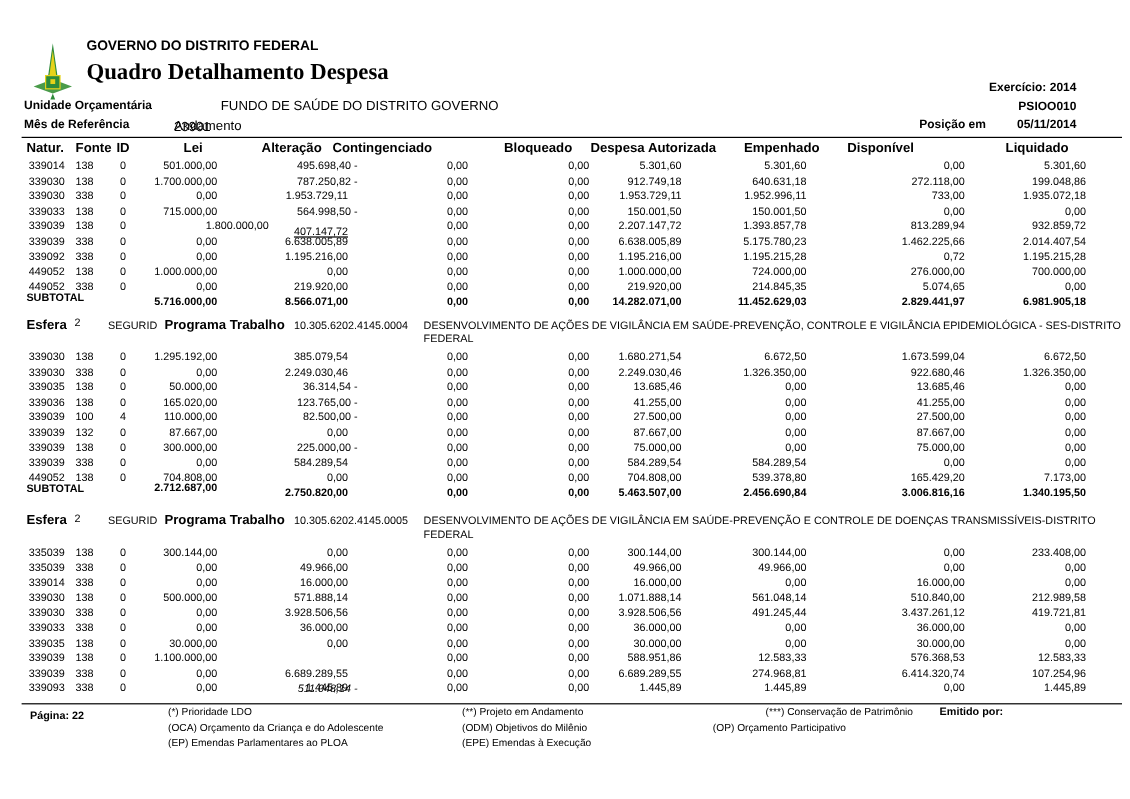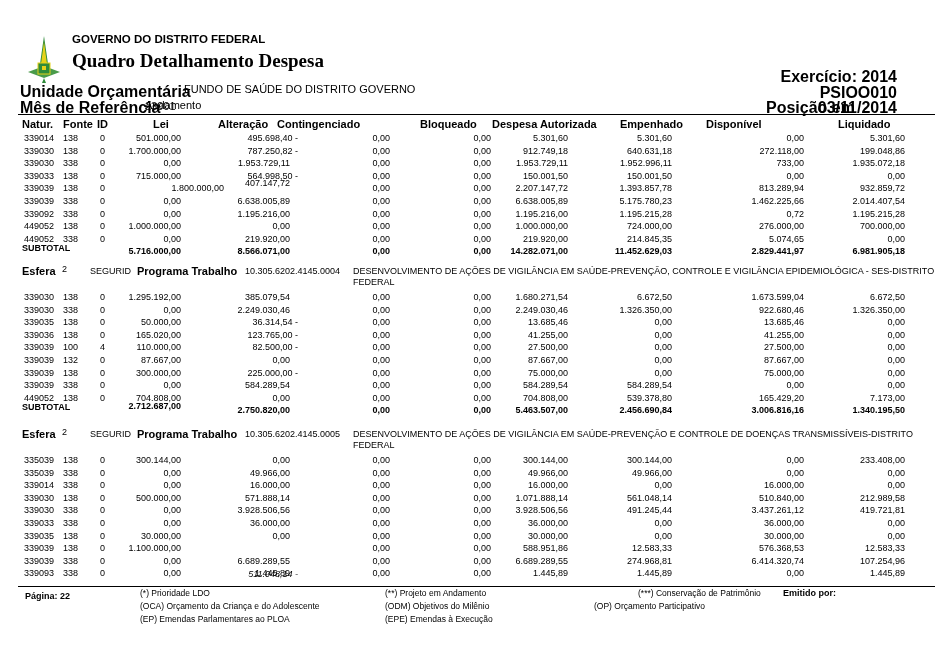--- a/index.html
+++ b/index.html
@@ -1,21 +1,21 @@
 <!DOCTYPE html>
 <html><head>
 <meta charset="utf-8">
 <style>
   html, body { margin:0; padding:0; background:#ffffff; }
   body { width:942px; height:666px; position:relative; overflow:hidden; font-family:"Liberation Sans", sans-serif; color:#000; }
   .abs { position:absolute; }
   .logo { left:26px; top:34px; width:36px; height:50px; }
   .gov { left:72px; top:33px; font-size:11.5px; font-weight:bold; }
   .title { left:72px; top:50px; font-family:"Liberation Serif", serif; font-size:19px; font-weight:bold; }
-  .lbl { font-size:16px; font-weight:bold; }
+  .lbl { font-size:10px; font-weight:bold; }
   .val { font-size:11px; }
   .hr { position:absolute; left:18px; width:917px; height:0; border-top:1.5px solid #000; }
   .thead { top:118px; font-size:11px; font-weight:bold; }
   .cell { position:absolute; font-size:9px; white-space:nowrap; }
   .r { text-align:right; }
   .bold { font-weight:bold; }
   .esfera { font-size:11px; font-weight:bold; }
   .small { font-size:9px; }
   .desc { font-size:9px; width:585px; line-height:11px; }
   .foot { font-size:8.5px; }
@@ -38,21 +38,21 @@
 
 <div class="abs lbl" style="left:20px;top:83px;">Unidade Orçamentária</div>
 <div class="abs val" style="left:145px;top:100px;">23901</div>
 <div class="abs val" style="left:184px;top:83px;">FUNDO DE SAÚDE DO DISTRITO GOVERNO</div>
 <div class="abs lbl" style="left:20px;top:99px;">Mês de Referência</div>
 <div class="abs val" style="left:145px;top:99px;">Andamento</div>
 
 <div class="abs lbl" style="right:45px;top:68px;">Exercício: 2014</div>
 <div class="abs lbl" style="right:45px;top:84px;">PSIOO010</div>
 <div class="abs lbl" style="left:766px;top:99px;">Posição em</div>
-<div class="abs lbl" style="right:45px;top:99px;">03/11/2014</div>
+<div class="abs lbl" style="right:45px;top:99px;">05/11/2014</div>
 
 <div class="hr" style="top:114px;"></div>
 
 <div id="thead">
     <div class="abs thead" style="left: 22px;">Natur.</div>
     <div class="abs thead" style="left: 63px;">Fonte</div>
     <div class="abs thead" style="left: 97px;">ID</div>
     <div class="abs thead" style="left: 153px;">Lei</div>
     <div class="abs thead" style="left: 218px;">Alteração</div>
     <div class="abs thead" style="left: 277px;">Contingenciado</div>
@@ -105,21 +105,21 @@
     <div class="cell r" style="top: 170.8px; right: 552px;">0,00</div>
     <div class="cell r" style="top: 170.8px; right: 451px;">0,00</div>
     <div class="cell r" style="top: 170.8px; right: 374px;">150.001,50</div>
     <div class="cell r" style="top: 170.8px; right: 270px;">150.001,50</div>
     <div class="cell r" style="top: 170.8px; right: 138px;">0,00</div>
     <div class="cell r" style="top: 170.8px; right: 37px;">0,00</div>
     <div class="cell" style="top: 183.4px; left: 24px;">339039</div>
     <div class="cell" style="top: 183.4px; left: 63px;">138</div>
     <div class="cell" style="top: 183.4px; left: 100px;">0</div>
     <div class="cell r" style="top: 183.4px; right: 718px;">1.800.000,00</div>
-    <div class="cell r" style="top: 178px; right: 652px;">407.147,72</div>
+    <div class="cell r" style="top: 188px; right: 652px; text-decoration: underline;">407.147,72</div>
     <div class="cell r" style="top: 183.4px; right: 552px;">0,00</div>
     <div class="cell r" style="top: 183.4px; right: 451px;">0,00</div>
     <div class="cell r" style="top: 183.4px; right: 374px;">2.207.147,72</div>
     <div class="cell r" style="top: 183.4px; right: 270px;">1.393.857,78</div>
     <div class="cell r" style="top: 183.4px; right: 138px;">813.289,94</div>
     <div class="cell r" style="top: 183.4px; right: 37px;">932.859,72</div>
     <div class="cell" style="top: 196px; left: 24px;">339039</div>
     <div class="cell" style="top: 196px; left: 63px;">338</div>
     <div class="cell" style="top: 196px; left: 100px;">0</div>
     <div class="cell r" style="top: 196px; right: 761px;">0,00</div>

